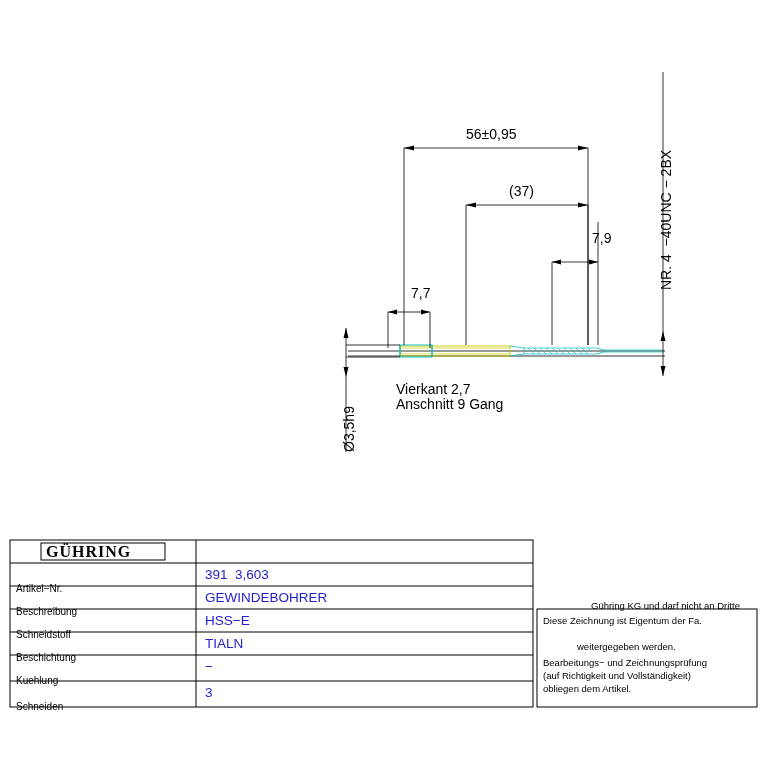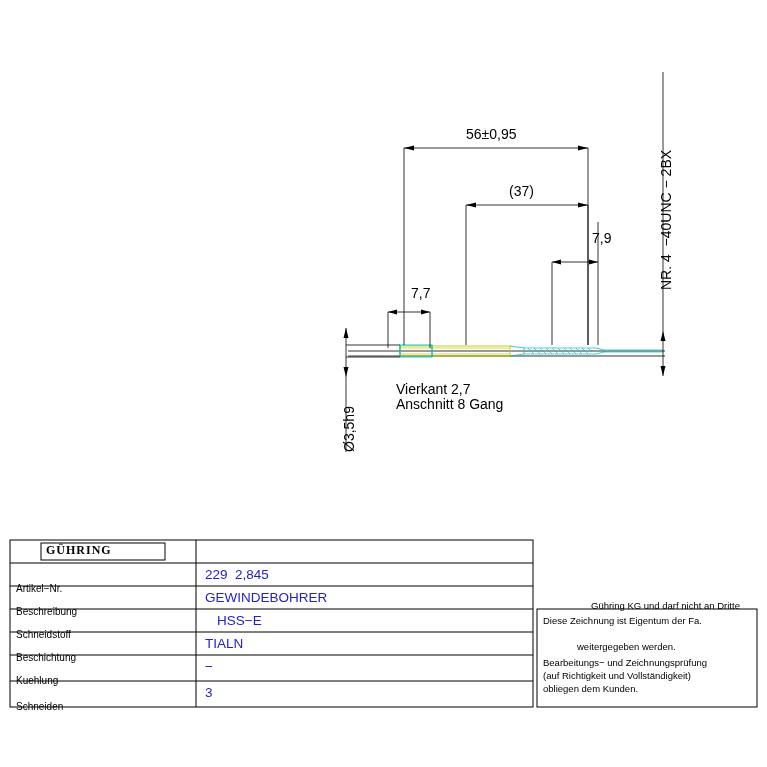--- a/index.html
+++ b/index.html
@@ -50,21 +50,21 @@
     position: absolute;
     font-size: 9.5px;
     color: #000000;
     white-space: pre;
     line-height: 1.25;
   }
   .logo-text {
     position: absolute;
     font-family: "Liberation Serif", serif;
     font-weight: bold;
-    font-size: 12px;
+    font-size: 16px;
     letter-spacing: 1px;
     color: #000000;
     white-space: pre;
   }
 </style>
 </head>
 <body>
 
 <svg id="canvas" viewBox="0 0 767 767" xmlns="http://www.w3.org/2000/svg">
 
@@ -181,36 +181,36 @@
 
 <div class="lbl dimtxt" style="left:561px; top:230px;margin-left:31px;">7,9</div>
 
 <div class="lbl dimtxt" style="left:396px; top:285px;margin-left:15px;">7,7</div>
 
 <div class="lbl dimtxt vert" style="left:341px; top:452px; transform: rotate(-90deg);">Ø3,5h9</div>
 
 <div class="lbl dimtxt vert" style="left:658px; top:290px; transform: rotate(-90deg);">NR. 4  −40UNC − 2BX</div>
 
 <div class="lbl dimtxt blue" style="left:396px; top:381px;">Vierkant 2,7</div>
-<div class="lbl dimtxt blue" style="left:396px; top:396px;">Anschnitt 8 Gang</div>
+<div class="lbl dimtxt blue" style="left:396px; top:396px;">Anschnitt 9 Gang</div>
 
 <div class="logo-text" style="left:46px; top:543px;">GÜHRING</div>
 
 <div class="tb-label" style="left:16px; top:567px;">Artikel−Nr.</div>
 <div class="tb-label" style="left:16px; top:590px;">Beschreibung</div>
 <div class="tb-label" style="left:16px; top:613px;">Schneidstoff</div>
 <div class="tb-label" style="left:16px; top:636px;">Beschichtung</div>
 <div class="tb-label" style="left:16px; top:659px;">Kuehlung</div>
 <div class="tb-label" style="left:16px; top:685px;">Schneiden</div>
 
-<div class="tb-value" style="left:205px; top:567px;">229  2,845</div>
+<div class="tb-value" style="left:205px; top:567px;">391  3,603</div>
 <div class="tb-value" style="left:205px; top:590px;">GEWINDEBOHRER</div>
-<div class="tb-value" style="left:217px; top:613px;">HSS−E</div>
+<div class="tb-value" style="left:205px; top:613px;">HSS−E</div>
 <div class="tb-value" style="left:205px; top:636px;">TIALN</div>
 <div class="tb-value" style="left:205px; top:659px;">−</div>
 <div class="tb-value" style="left:205px; top:685px;">3</div>
 
 <div class="note" style="left:543px; top:615px;">Diese Zeichnung ist Eigentum der Fa.</div>
 <div class="note" style="left:543px; top:600px;margin-left:48px;">Gühring KG und darf nicht an Dritte</div>
 <div class="note" style="left:546px; top:641px;margin-left:31px;">weitergegeben werden.</div>
 <div class="note" style="left:543px; top:657px;">Bearbeitungs− und Zeichnungsprüfung</div>
 <div class="note" style="left:543px; top:670px;">(auf Richtigkeit und Vollständigkeit)</div>
-<div class="note" style="left:543px; top:683px;">obliegen dem Kunden.</div>
+<div class="note" style="left:543px; top:683px;">obliegen dem Artikel.</div>
 
 </body></html>

